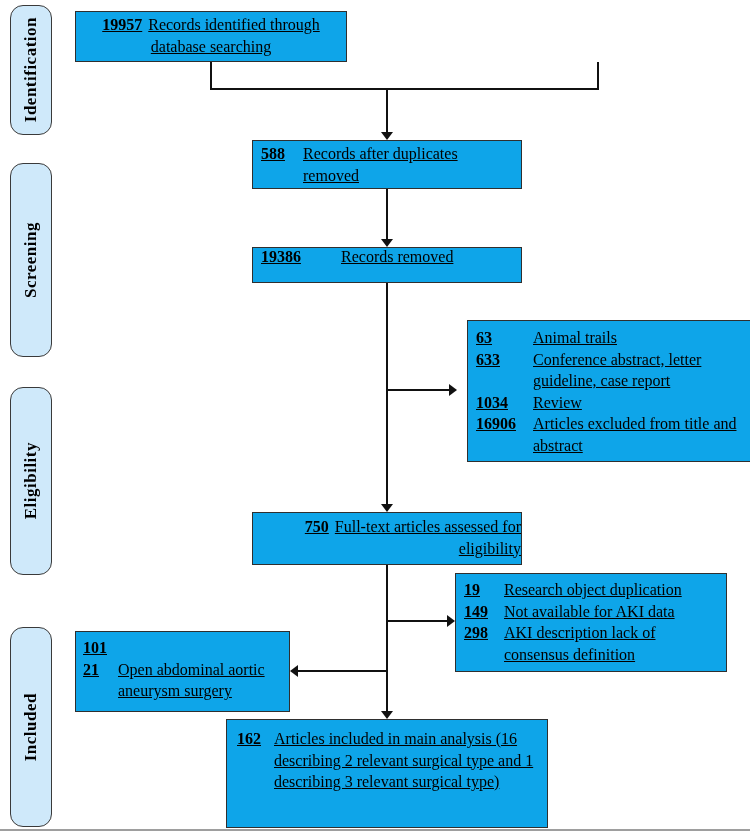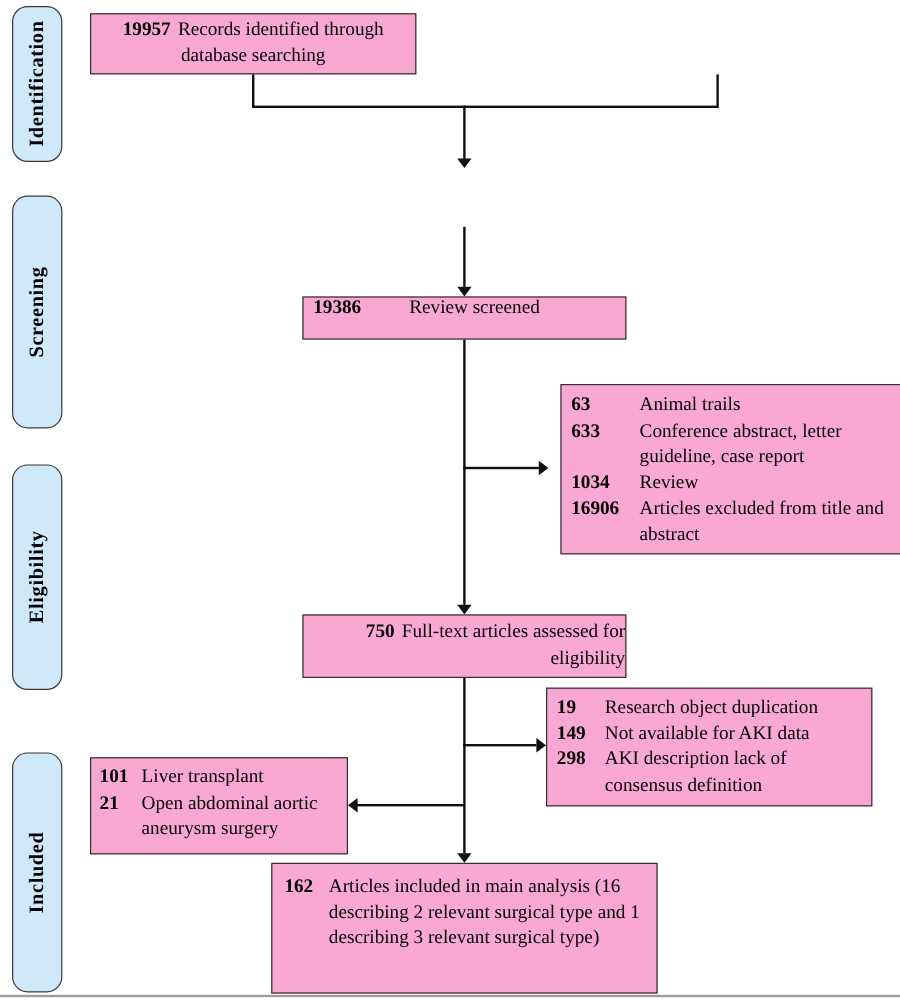--- a/index.html
+++ b/index.html
@@ -15,23 +15,23 @@
     border-radius:13px;
     display:flex;align-items:center;justify-content:center;
     box-sizing:border-box;
   }
   .stage span{
     writing-mode:vertical-rl;transform:rotate(180deg);
     font-weight:bold;font-size:17px;letter-spacing:.5px;white-space:nowrap;
   }
   
   .box{
-    position:absolute;background:#f9a8d4;
+    position:absolute;background:#0ea5e9;
     border:1.6px solid var(--box_border,#2f2f2f);
-    box-sizing:border-box;font-size:16px;line-height:1.35;
+    box-sizing:border-box;font-size:16px;line-height:1.35;text-decoration:underline;
   }
   .num{font-weight:bold;}
   .center{text-align:center;padding-top:2px;}
   .center .num{margin-right:6px;}
   .row{display:flex;align-items:flex-start;}
   .row .num{flex:0 0 auto;}
   .row .txt{flex:1 1 auto;}
   .w38{width:38px;} .w40{width:40px;} .w42{width:42px;} .w35{width:35px;}
   .w57{width:57px;} .w80{width:80px;} .w37{width:37px;}
   .vcenter{display:flex;align-items:center;}
@@ -66,25 +66,31 @@
   <div class="stage" style="top:627px;height:200px;">
     <span>Included</span>
   </div>
 
   <div class="box center" style="left:75px;top:11px;width:272px;height:51px;">
     <div><span class="num">19957</span><span>Records identified through</span></div>
     <div>database searching</div>
   </div>
 
 
+  <div class="box" style="left:252px;top:140px;width:270px;height:49px;padding:2px 6px 0 8px;">
+    <div class="row">
+      <span class="num w42">588</span>
+      <span class="txt">Records after duplicates removed</span>
+    </div>
+  </div>
 
   <div class="box vcenter" style="left:252px;top:247px;width:270px;height:36px;padding:0 6px 16px 8px;">
     <div class="row" style="width:100%;">
       <span class="num w80">19386</span>
-      <span class="txt">Review screened</span>
+      <span class="txt">Records removed</span>
     </div>
   </div>
 
   <div class="box" style="left:457px;top:320px;width:286px;height:142px;padding:6px 8px;margin-left:10px;">
     <div class="row">
       <span class="num w57">63</span>
       <span class="txt">Animal trails</span>
     </div>
     <div class="row">
       <span class="num w57">633</span>
@@ -116,21 +122,20 @@
     </div>
     <div class="row">
       <span class="num w40">298</span>
       <span class="txt">AKI description lack of consensus definition</span>
     </div>
   </div>
 
   <div class="box" style="left:75px;top:631px;width:215px;height:81px;padding:5px 6px 5px 7px;">
     <div class="row">
       <span class="num w35">101</span>
-      <span class="txt">Liver transplant</span>
     </div>
     <div class="row">
       <span class="num w35">21</span>
       <span class="txt">Open abdominal aortic aneurysm surgery</span>
     </div>
   </div>
 
   <div class="box" style="left:226px;top:719px;width:322px;height:109px;padding:8px 10px;">
     <div class="row">
       <span class="num w37">162</span>

